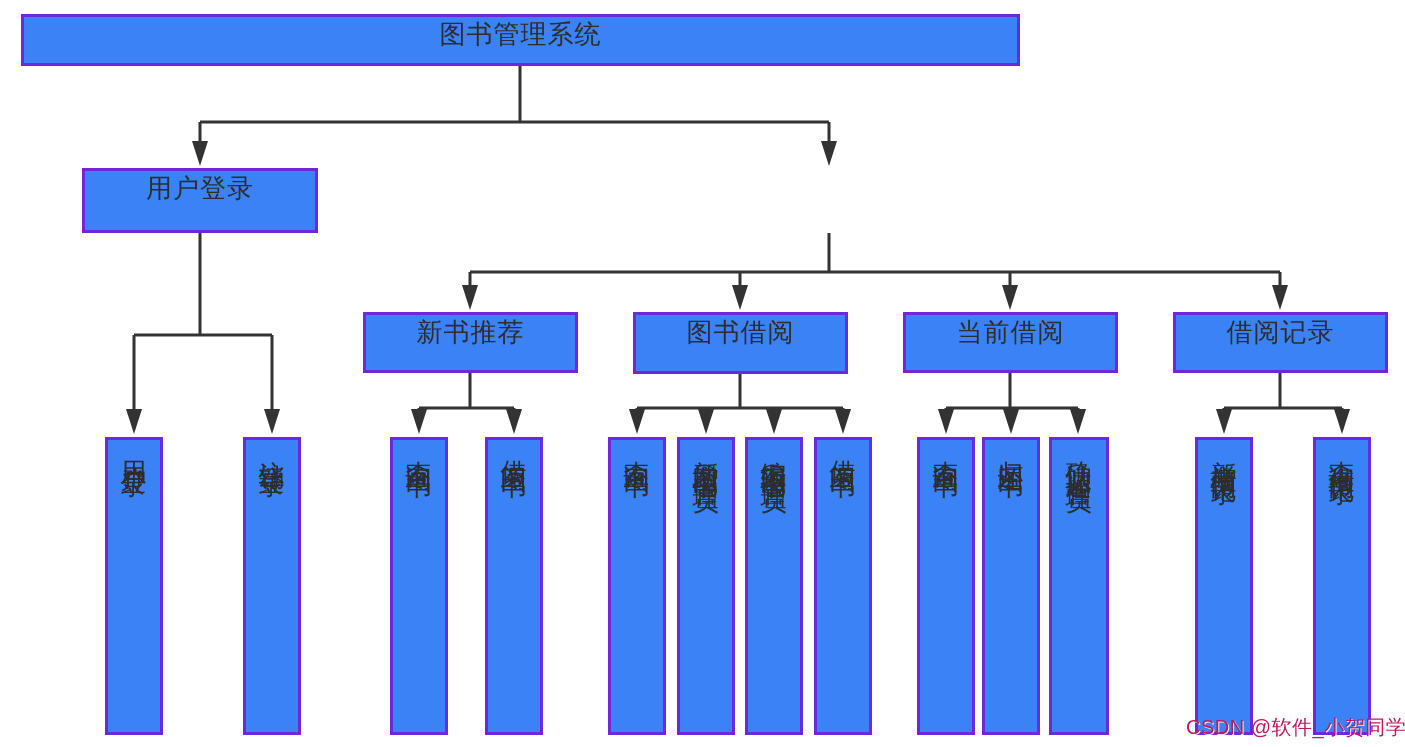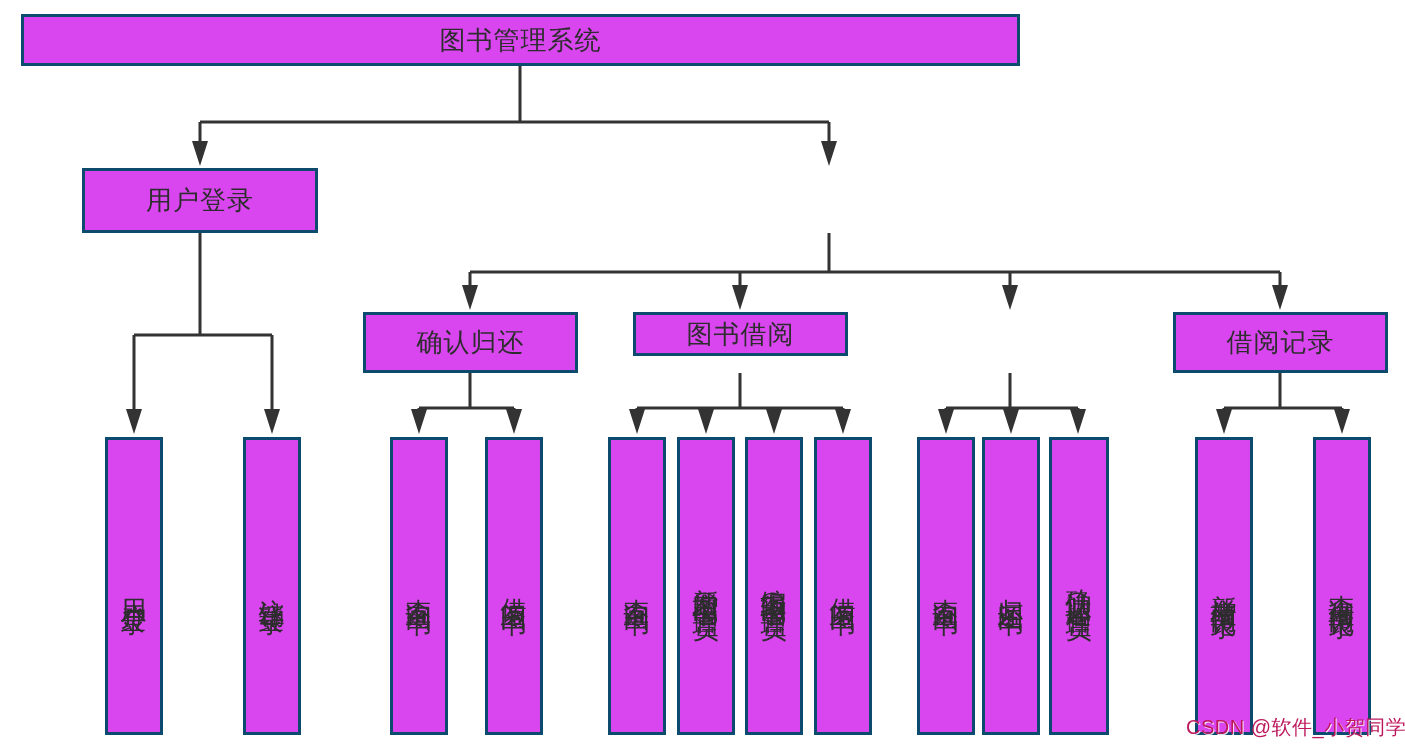--- a/index.html
+++ b/index.html
@@ -17,24 +17,24 @@
   }
   #connectors {
     position: absolute;
     left: 0;
     top: 0;
     pointer-events: none;
   }
   .node {
     position: absolute;
     box-sizing: border-box;
-    border: 3px solid #0c4a6e;
-    background: #d946ef;
+    border: 3px solid #6d28d9;
+    background: #3b82f6;
     display: flex;
-    align-items: center;
+    align-items: flex-start;
     justify-content: center;
     color: #2d2d2d;
   }
   .h-node .label {
     font-size: 26px;
     letter-spacing: 1px;
     white-space: nowrap;
   }
   .leaf .label {
     writing-mode: vertical-rl;
@@ -86,24 +86,27 @@
 
   <div class="node h-node" style="left:21px; top:14px; width:999px; height:52px;">
     <span class="label">图书管理系统</span>
   </div>
 
   <div class="node h-node" style="left:82px; top:168px; width:236px; height:65px;">
     <span class="label">用户登录</span>
   </div>
 
   <div class="node h-node" style="left:363px; top:312px; width:215px; height:61px;">
-    <span class="label">确认归还</span>
+    <span class="label">新书推荐</span>
   </div>
-  <div class="node h-node" style="left:633px; top:312px; width:215px; height:44px;">
+  <div class="node h-node" style="left:633px; top:312px; width:215px; height:62px;">
     <span class="label">图书借阅</span>
+  </div>
+  <div class="node h-node" style="left:903px; top:312px; width:215px; height:61px;">
+    <span class="label">当前借阅</span>
   </div>
   <div class="node h-node" style="left:1173px; top:312px; width:215px; height:61px;">
     <span class="label">借阅记录</span>
   </div>
 
   <div class="node leaf" style="left:105px; top:437px; width:58px; height:298px;">
     <span class="label">用户登录</span>
   </div>
   <div class="node leaf" style="left:243px; top:437px; width:58px; height:298px;">
     <span class="label">注销登录</span>

